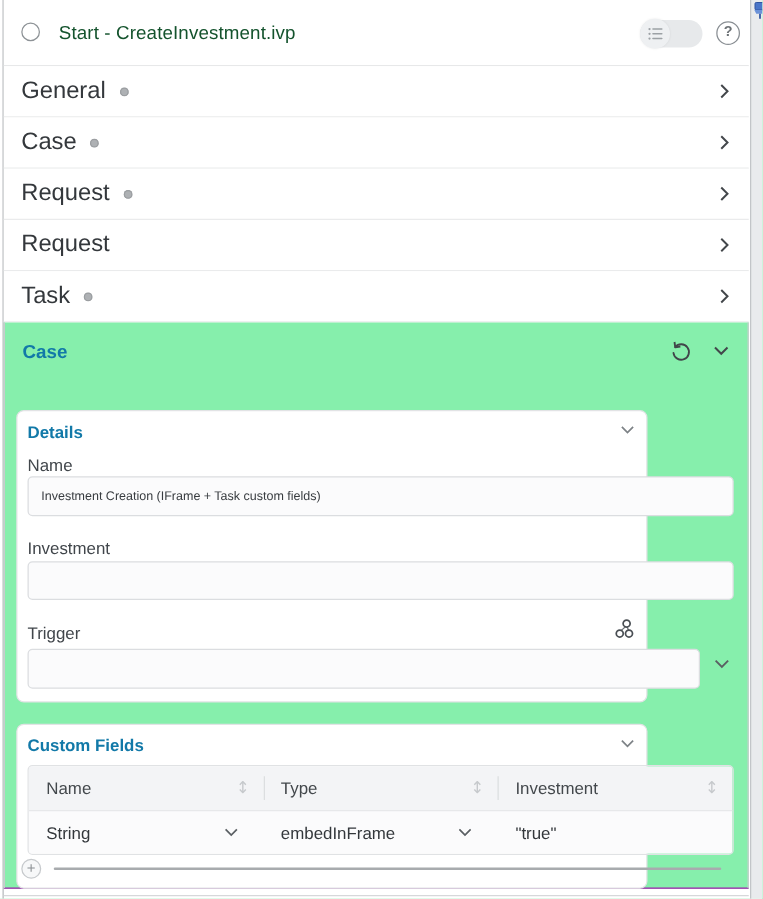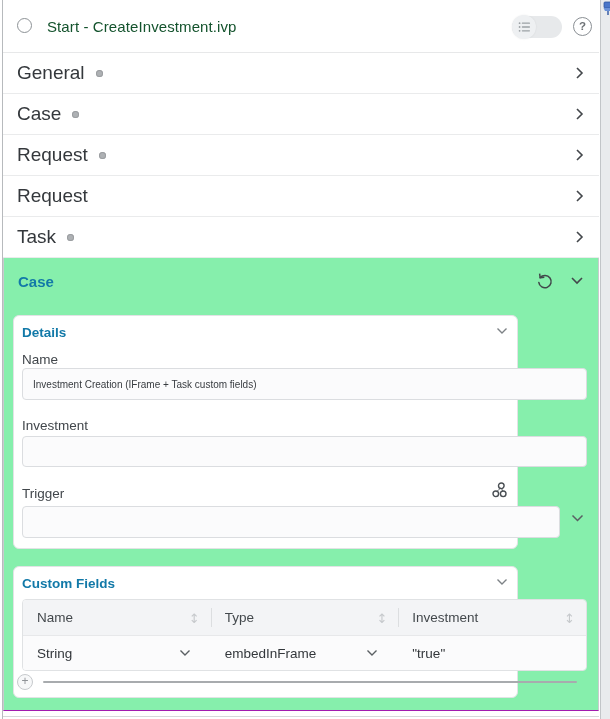--- a/index.html
+++ b/index.html
@@ -26,21 +26,21 @@
   .acc-dot { width:7px; height:7px; border-radius:50%; background:#aeb1b4; box-shadow:inset 0 0 0 1px #9b9ea1; }
   .acc-chev { position:absolute; right:15px; top:50%; transform:translateY(-50%); display:flex; }
 
   
   .case { position:absolute; left:3px; top:258px; width:596px; height:453px; background:#86efac;
           border-left:1px solid #c8cbce; border-right:1px solid #c8cbce; border-bottom:1px solid #a21caf; }
   .case-title { position:absolute; left:14px; top:15px; font-size:15px; font-weight:bold; color:#1279a8; cursor:pointer; }
   .case-undo { position:absolute; right:44px; top:14px; width:18px; height:18px; cursor:pointer; }
   .case-chev { position:absolute; right:14px; top:18px; cursor:pointer; display:flex; }
 
-  .card { position:absolute; left:9px; width:505px; background:#fff; border:1px solid #e2e3e5; border-radius:6px; }
+  .card { position:absolute; left:9px; width:505px; background:#fff; border:1px solid #e2e3e5; border-radius:6px;margin-top:13px; }
   .card-details { top:57px; height:234px; }
   .card-custom  { top:308px; height:132px; }
   .card-title { position:absolute; left:8px; top:9px; font-size:13.5px; font-weight:bold; color:#1279a8; cursor:pointer; }
   .card-chev { position:absolute; right:9px; top:11px; cursor:pointer; display:flex; }
 
   .fld-label { position:absolute; left:8px; font-size:13.5px; color:#41464b; }
   .inp { position:absolute; left:8px; height:32px; border:1px solid #dbdde0; border-radius:4px; background:#fbfbfc;
          font-size:10px; color:#383c40; padding:0 10px; font-family:inherit; outline:none; }
   .lbl-name { top:36px; }   .inp-name { top:52px; width:565px; }
   .lbl-desc { top:102px; }  .inp-desc { top:120px; width:565px; height:31px; padding-top:7px; resize:none; }

